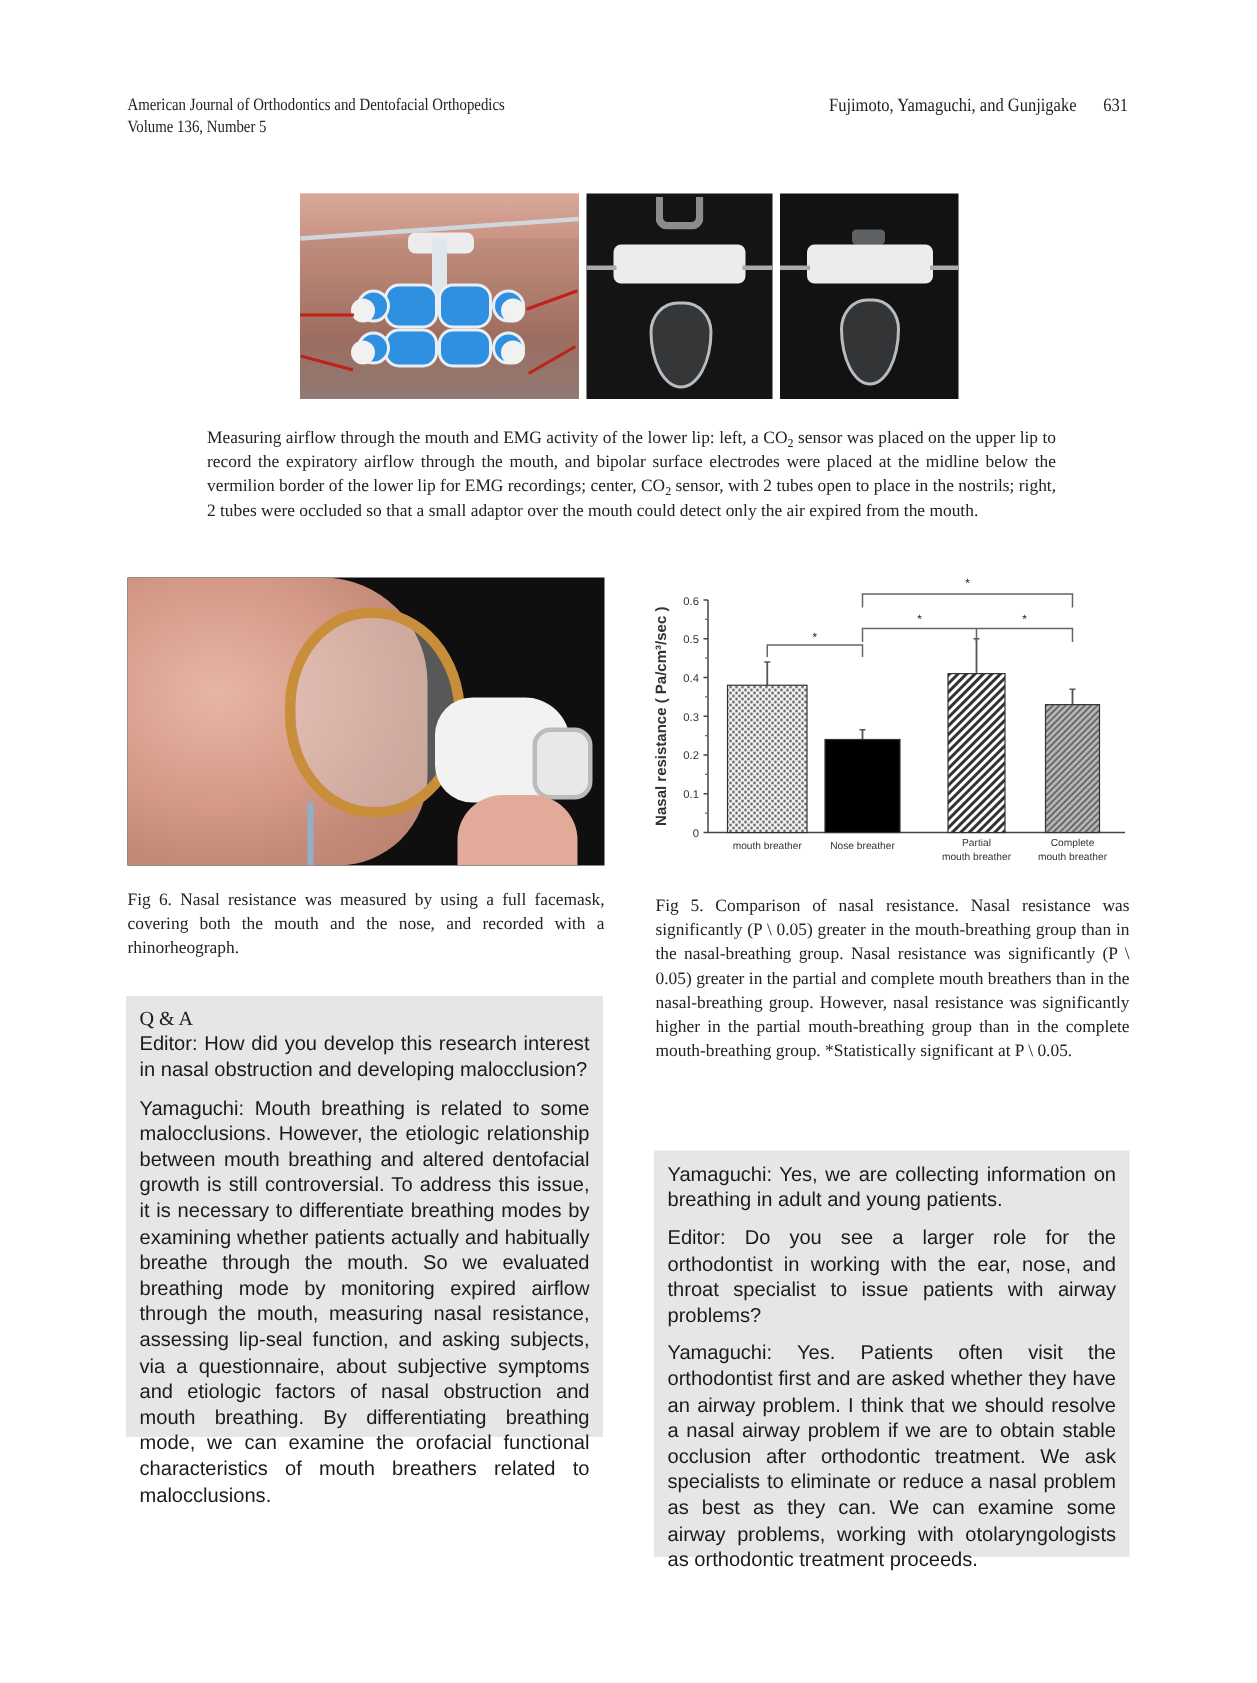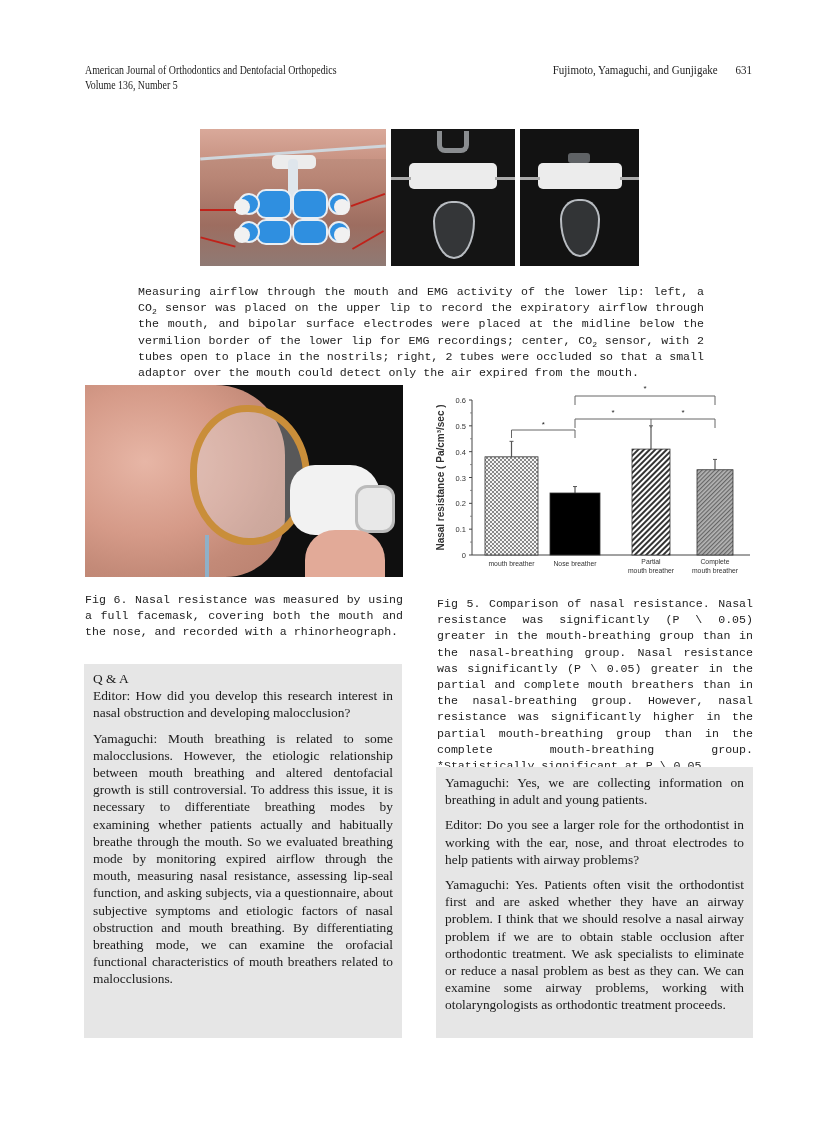--- a/index.html
+++ b/index.html
@@ -3,24 +3,24 @@
   <meta charset="utf-8">
   <style>
     html, body { margin: 0; padding: 0; }
     body {
       width: 838px; height: 1122px; position: relative; background: #ffffff;
       font-family: "Liberation Serif", serif; color: #1a1a1a; overflow: hidden;
     }
     .abs { position: absolute; }
     .running-head { font-family: "Liberation Serif", serif; font-size: 11.5px; line-height: 15px; color: #222; transform: scaleX(0.86); transform-origin: left top; }
     .running-head-right { font-family: "Liberation Serif", serif; font-size: 12.5px; line-height: 15px; color: #222; transform: scaleX(0.88); transform-origin: right top; text-align: right; }
-    .caption { font-family: Liberation Mono, monospace; font-size: 11.6px; line-height: 16.2px; color: #222; text-align: justify; }
+    .caption { font-family: Liberation Serif, serif; font-size: 11.6px; line-height: 16.2px; color: #222; text-align: justify; }
     .caption sub { font-size: 8px; line-height: 0; }
     .qa-box { background: #e6e6e6; padding: 6px 9px 6px 9px; box-sizing: border-box; }
-    .qa-p { font-family: Liberation Serif, serif; font-size: 13.4px; line-height: 17.2px; margin: 0 0 8px 0; text-align: justify; color: #1a1a1a; }
+    .qa-p { font-family: Liberation Sans, sans-serif; font-size: 13.4px; line-height: 17.2px; margin: 0 0 8px 0; text-align: justify; color: #1a1a1a; }
     .qa-head { font-family: "Liberation Serif", serif; font-size: 13.4px; line-height: 17.2px; margin: 0; }
 
     
     .photo { position: absolute; overflow: hidden; }
     .photo1 { left: 200px; top: 129px; width: 186px; height: 137px; background: linear-gradient(180deg, #c79a8a 0%, #b98676 35%, #9d6d60 70%, #8f7a74 100%); }
     .photo2 { left: 391px; top: 129px; width: 124px; height: 137px; background: #141414; }
     .photo3 { left: 520px; top: 129px; width: 119px; height: 137px; background: #121212; }
     .ped { position: absolute; border-radius: 10px; background: #2f8fe0; border: 2px solid #e9eef3; box-sizing: border-box; }
     .knob { position: absolute; width: 16px; height: 16px; border-radius: 50%; background: #f1f1f1; }
     .sensor { position: absolute; background: #ececec; border-radius: 5px; }
@@ -170,23 +170,23 @@
         <text x="183" y="30" font-size="8" text-anchor="middle" fill="#222">*</text>
         <text x="253" y="30" font-size="8" text-anchor="middle" fill="#222">*</text>
         <path d="M145,20 L145,11 L285,11 L285,20" fill="none" stroke="#666" stroke-width="1"></path>
         <text x="215" y="6" font-size="8" text-anchor="middle" fill="#222">*</text>
       </g>
   </svg>
 </div>
 
 <div class="abs caption" style="left:437px; top:596px; width:316px;">Fig 5.  Comparison of nasal resistance. Nasal resistance was significantly (P \ 0.05) greater in the mouth-breathing group than in the nasal-breathing group. Nasal resistance was significantly (P \ 0.05) greater in the partial and complete mouth breathers than in the nasal-breathing group. However, nasal resistance was significantly higher in the partial mouth-breathing group than in the complete mouth-breathing group. *Statistically significant at P \ 0.05.</div>
 
-<div class="abs qa-box" style="left:84px; top:664px; width:318px; height:374px;">
+<div class="abs qa-box" style="left:84px; top:664px; width:318px; height:294px;">
   <p class="qa-head">Q &amp; A</p>
   <p class="qa-p">Editor: How did you develop this research interest in nasal obstruction and developing malocclusion?</p>
   <p class="qa-p">Yamaguchi: Mouth breathing is related to some malocclusions. However, the etiologic relationship between mouth breathing and altered dentofacial growth is still controversial. To address this issue, it is necessary to differentiate breathing modes by examining whether patients actually and habitually breathe through the mouth. So we evaluated breathing mode by monitoring expired airflow through the mouth, measuring nasal resistance, assessing lip-seal function, and asking subjects, via a questionnaire, about subjective symptoms and etiologic factors of nasal obstruction and mouth breathing. By differentiating breathing mode, we can examine the orofacial functional characteristics of mouth breathers related to malocclusions.</p>
 </div>
 
 <div class="abs qa-box" style="left:436px; top:767px; width:317px; height:271px; padding-top:7px;">
   <p class="qa-p">Yamaguchi: Yes, we are collecting information on breathing in adult and young patients.</p>
-  <p class="qa-p">Editor: Do you see a larger role for the orthodontist in working with the ear, nose, and throat electrodes to help patients with airway problems?</p>
+  <p class="qa-p">Editor: Do you see a larger role for the orthodontist in working with the ear, nose, and throat specialist to issue patients with airway problems?</p>
   <p class="qa-p">Yamaguchi: Yes. Patients often visit the orthodontist first and are asked whether they have an airway problem. I think that we should resolve a nasal airway problem if we are to obtain stable occlusion after orthodontic treatment. We ask specialists to eliminate or reduce a nasal problem as best as they can. We can examine some airway problems, working with otolaryngologists as orthodontic treatment proceeds.</p>
 </div>
 
 </body></html>

